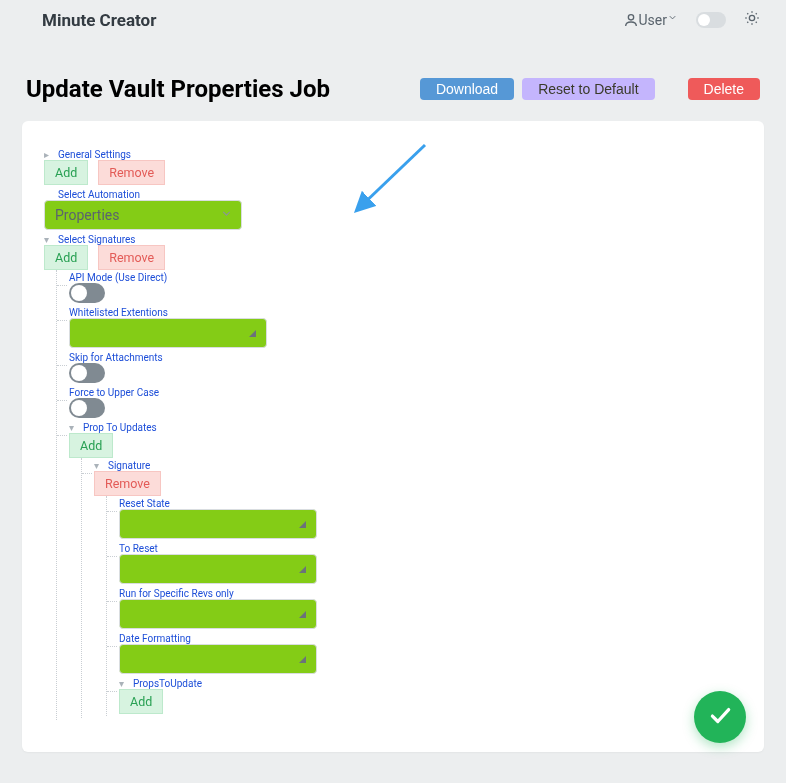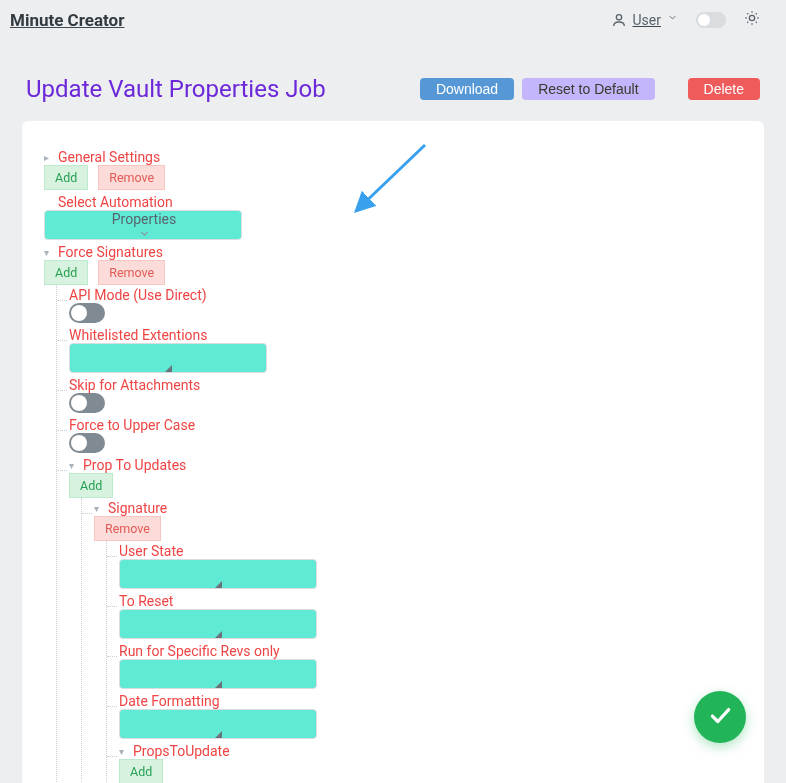--- a/index.html
+++ b/index.html
@@ -11,36 +11,34 @@
     color: #3c4852;
     width: 786px;
     height: 783px;
     overflow: hidden;
     position: relative;
   }
   .topbar {
     display: flex;
     align-items: center;
     justify-content: space-between;
-    padding: 10px 26px 10px 10px;
-    text-decoration: underline;
+    padding: 10px 26px 10px 42px;
   }
   .brand {
     font-weight: 700;
     font-size: 17px;
     color: #333b42;
   }
   .top-right {
     display: flex;
     align-items: center;
     gap: 18px;
   }
   .user-chip {
     display: flex;
-    gap: 6px;
     cursor: pointer;
     font-size: 14px;
     color: #5a646d;
   }
   .user-chip svg { display:block; }
   .toggle {
     position: relative;
     width: 30px;
     height: 16px;
     border-radius: 999px;
@@ -63,22 +61,22 @@
   .sun-icon { color:#5a646d; }
 
   .title-row {
     display: flex;
     align-items: center;
     justify-content: space-between;
     padding: 35px 26px 18px 26px;
   }
   .page-title {
     font-size: 24px;
-    font-weight: 400;
-    color: #6d28d9;
+    font-weight: 700;
+    color: #000000;
   }
   .title-actions { display:flex; gap:8px; }
   .btn {
     border: none;
     padding: 3px 16px;
     font-size: 14px;
     border-radius: 4px;
     cursor: pointer;
     color: #fff;
   }
@@ -94,22 +92,22 @@
     box-shadow: 0 1px 2px rgba(0,0,0,0.04);
   }
   .caret {
     width: 14px;
     display: inline-flex;
     color: #aab2b9;
     font-size: 10px;
     user-select: none;
   }
   .node-label {
-    font-size: 14px;
-    color: #ef4444;
+    font-size: 10px;
+    color: #1d4ed8;
     flex-shrink: 0;
   }
   .col-left  { width: 220px; display:flex; align-items:center; }
   .col-right { display:flex; align-items:center; gap:10px; }
   
   ul.tree, ul.tree ul { list-style:none; margin:0; padding:0; }
   ul.tree ul { margin-left: 12px; border-left: 1px dotted #c9ced3; padding-left: 12px; }
   ul.tree li { position:relative; padding: 2px 0; }
   ul.tree li::before {
     content:"";
@@ -129,29 +127,28 @@
     cursor: pointer;
   }
   .chip-add    { color:#28a053; background:#d7f3e0; border-color:#bde9cc;}
   .chip-remove { color:#e35b57; background:#fcdcd9; border-color:#f7c6c2;}
 
   .select {
     height: 30px;
     min-width: 198px;
     border: 1px solid #d9dde0;
     border-radius: 4px;
-    background: #5eead4;
+    background: #84cc16;
     display: inline-flex;
     align-items: center;
     justify-content: space-between;
     padding: 0 8px 0 10px;
     font-size: 14px;
     color: #5a646d;
     cursor: pointer;
-    flex-direction: column;
   }
   .select .chev { color:#8a939b; }
   .multi-select .chev { border-style: solid; border-color: transparent; border-width: 0 0 7px 7px; transform: rotate(0deg); border-bottom-color:#6b737a; width:0; height:0; display:inline-block; margin-right:2px; }
 
   .col-left.w2 { width: 244px; }
   .col-left.w3 { width: 270px; }
 
   
   .fab {
     position: absolute;
@@ -258,21 +255,21 @@
             </span>
           </div>
         </div>
       </div>
     </li>
 
     <li>
       <div class="row">
         <div class="col-left">
           <span class="caret">▾</span>
-          <span class="node-label">Force Signatures</span>
+          <span class="node-label">Select Signatures</span>
         </div>
         <div class="col-right">
           <span class="chip chip-add">Add</span>
           <span class="chip chip-remove">Remove</span>
         </div>
       </div>
 
       <ul>
         <li>
           <div class="row">
@@ -347,21 +344,21 @@
                 </div>
                 <div class="col-right">
                   <span class="chip chip-remove">Remove</span>
                 </div>
               </div>
 
               <ul>
                 <li>
                   <div class="row">
                     <div class="col-left w3">
-                      <span class="node-label">User State</span>
+                      <span class="node-label">Reset State</span>
                     </div>
                     <div class="col-right">
                       <div class="select multi-select">
                           <span></span>
                           <span class="chev"></span>
                         </div>
                     </div>
                   </div>
                 </li>
                 <li>

